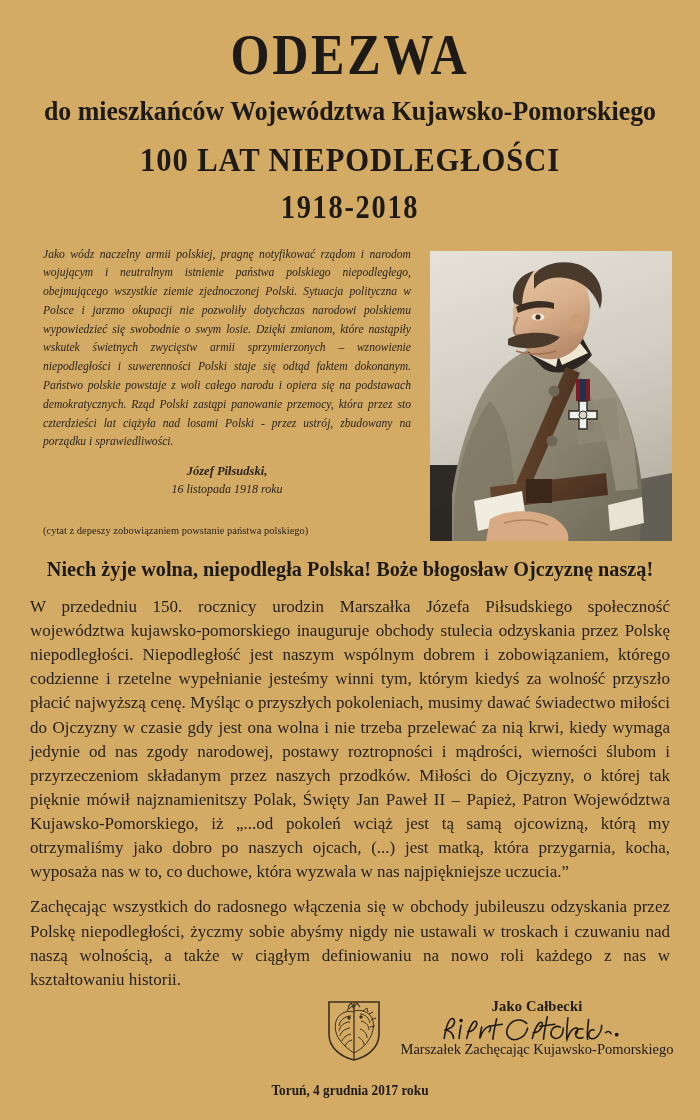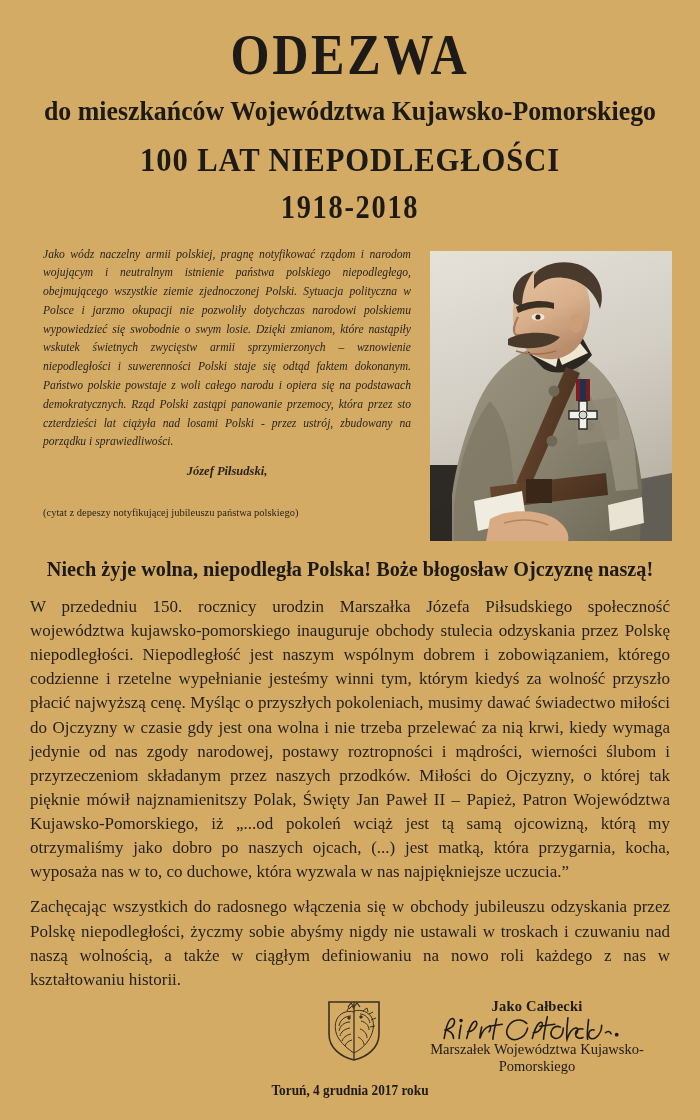--- a/index.html
+++ b/index.html
@@ -234,22 +234,23 @@
     <div class="title-years-label">100 LAT NIEPODLEGŁOŚCI</div>
     <div class="title-years">1918-2018</div>
   </div>
 
   <div class="mid">
 
     <div class="quote-col">
       <p class="quote-text">Jako wódz naczelny armii polskiej, pragnę notyfikować rządom i narodom wojującym i neutralnym istnienie państwa polskiego niepodległego, obejmującego wszystkie ziemie zjednoczonej Polski. Sytuacja polityczna w Polsce i jarzmo okupacji nie pozwoliły dotychczas narodowi polskiemu wypowiedzieć się swobodnie o swym losie. Dzięki zmianom, które nastąpiły wskutek świetnych zwycięstw armii sprzymierzonych – wznowienie niepodległości i suwerenności Polski staje się odtąd faktem dokonanym. Państwo polskie powstaje z woli całego narodu i opiera się na podstawach demokratycznych. Rząd Polski zastąpi panowanie przemocy, która przez sto czterdzieści lat ciążyła nad losami Polski - przez ustrój, zbudowany na porządku i sprawiedliwości.</p>
       <div class="quote-sign">
         <span class="quote-author">Józef Piłsudski,</span>
+        <span class="quote-date">16 listopada 1918 roku</span>
       </div>
-      <div class="quote-note">(cytat z depeszy notyfikującej jubileuszu państwa polskiego)</div>
+      <div class="quote-note">(cytat z depeszy zobowiązaniem powstanie państwa polskiego)</div>
     </div>
 
     <div class="photo-wrap">
       <svg class="photo-svg" viewBox="0 0 242 290" preserveAspectRatio="xMidYMid slice">
         <defs>
           <linearGradient id="bgGrad" x1="0" y1="0" x2="0.3" y2="1">
             <stop offset="0%" stop-color="#e6e2da"></stop>
             <stop offset="55%" stop-color="#d3cec4"></stop>
             <stop offset="100%" stop-color="#b9b3a6"></stop>
           </linearGradient>
@@ -399,19 +400,19 @@
             <path d="M140 14 C136 12 131 14 130 19 C129 24 134 28 139 25 C142 23 143 19 143 15"></path>
             <path d="M148 4 C147 14 146 22 147 27 C149 21 152 16 156 15 C159 14 159 18 157 21"></path>
             <path d="M164 16 C160 15 156 17 156 21 C156 25 160 27 164 25"></path>
             <path d="M170 6 C169 15 168 23 169 27"></path>
             <path d="M176 17 C173 16 170 18 170 22 C170 26 174 28 178 25 C182 22 184 16 184 12"></path>
             <path d="M188 20 C190 18 193 18 194 21"></path>
             <circle cx="200" cy="22" r="1.2" fill="#1d1a17"></circle>
           </g>
         </svg>
       </span>
-      <span class="sig-role">Marszałek Województwa Kujawsko-Pomorskiego</span>
+      <span class="sig-role">Marszałek Zachęcając Kujawsko-Pomorskiego</span>
     </div>
   </div>
 
   <div class="footer">Toruń, 4 grudnia 2017 roku</div>
 
 </div>
 
 </body></html>

